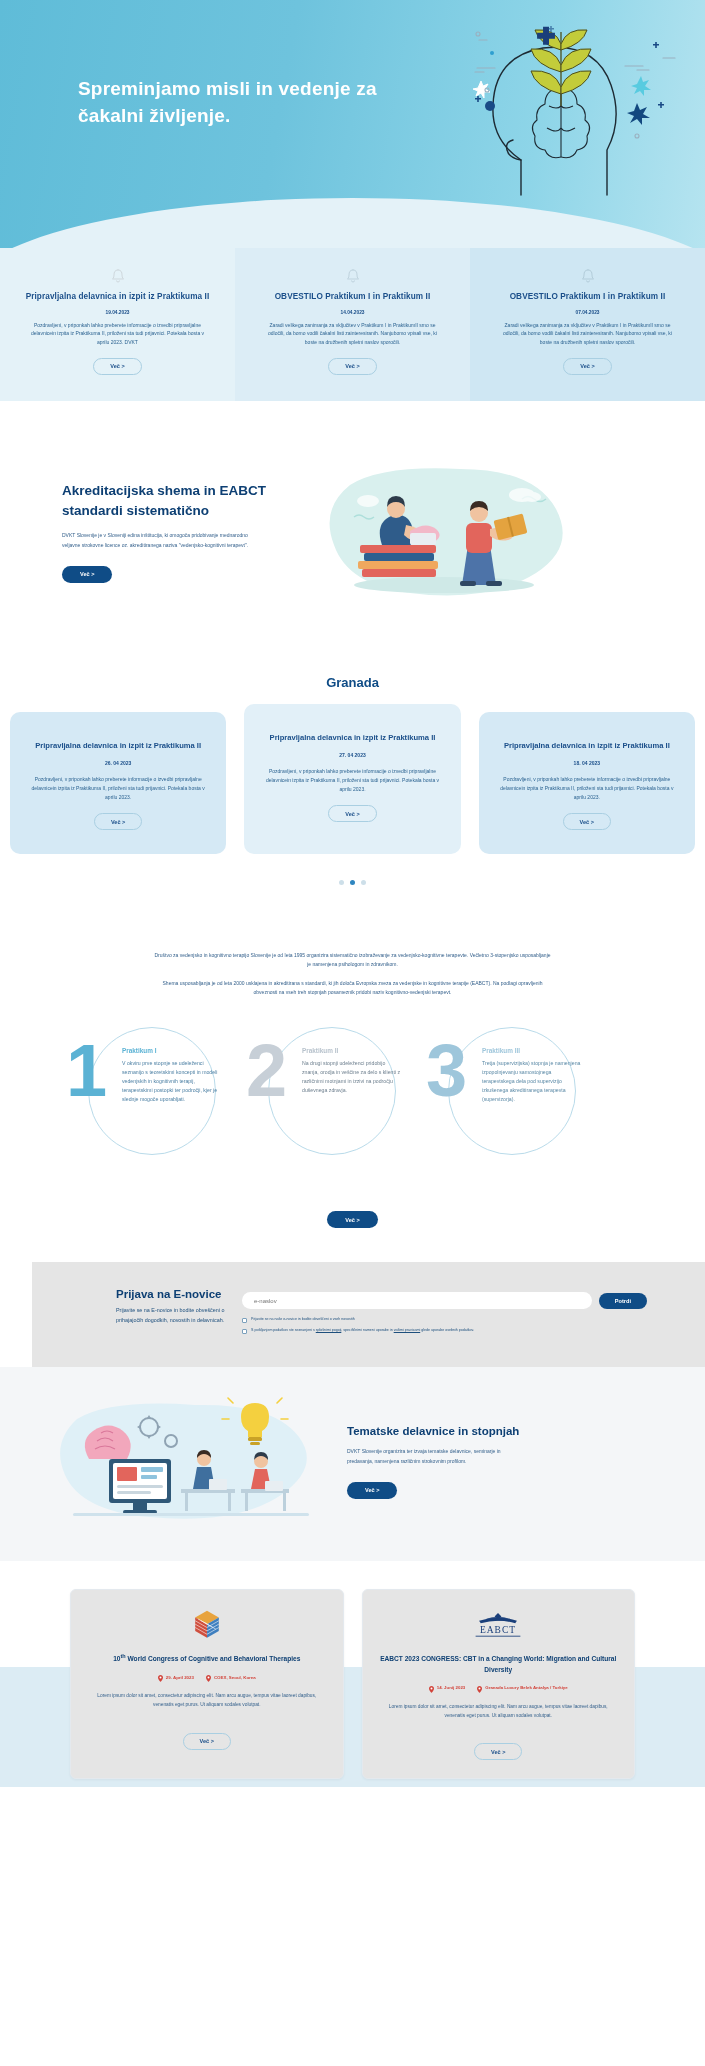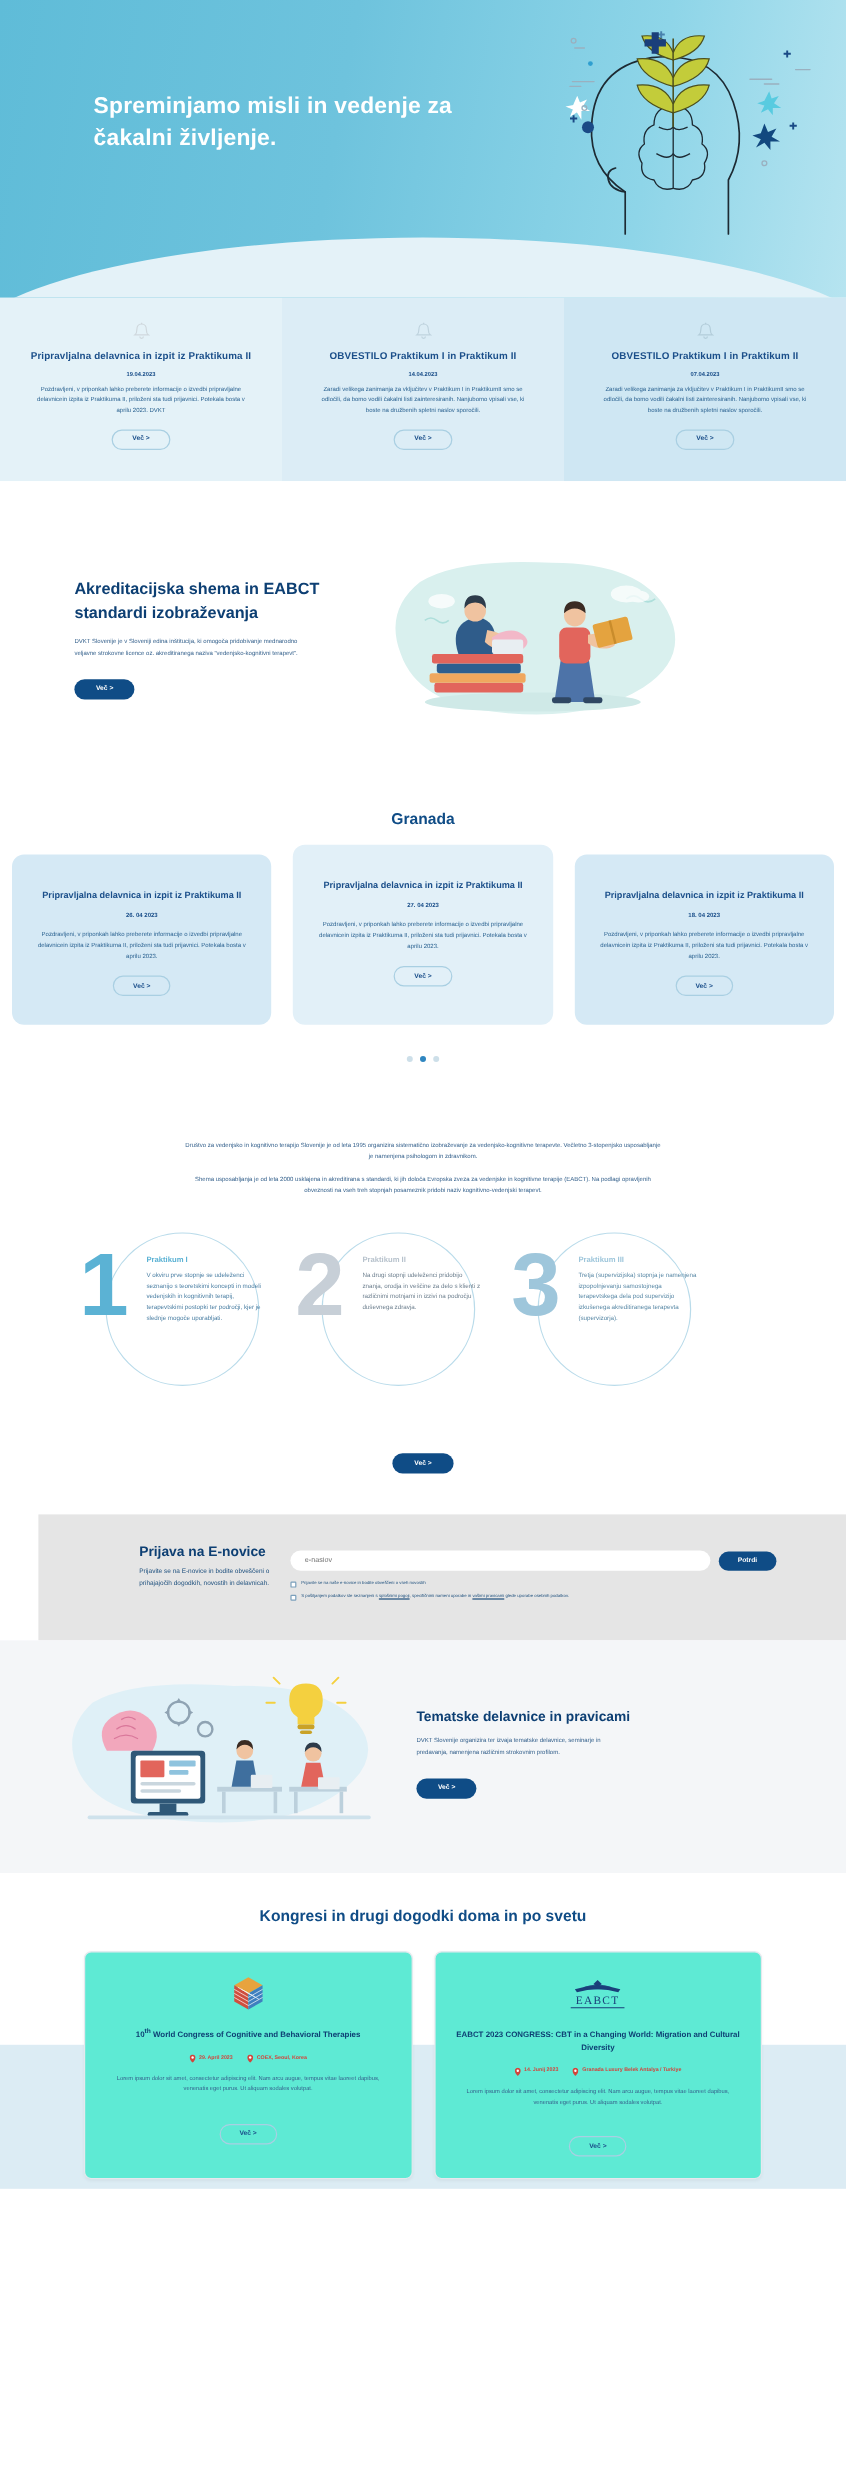--- a/index.html
+++ b/index.html
@@ -173,21 +173,21 @@
   .thematic-right p { font-size: 5px; line-height: 1.85; color: #35618c; max-width: 180px; }
 
   
   .congress { background: #ffffff; padding: 28px 0 0; }
   .congress-wrap { position: relative; }
   .congress-band {
     position: absolute; left: 0; right: 0; top: 78px; height: 120px; background: #dcecf4;
   }
   .congress-row { position: relative; display: flex; gap: 18px; padding: 0 70px; }
   .cg-card {
-    flex: 1 1 0; background: #5eead4; border: 1px solid #e4e9ee; border-radius: 6px;
+    flex: 1 1 0; background: #e5e5e5; border: 1px solid #e4e9ee; border-radius: 6px;
     padding: 16px 16px 18px; text-align: center;
     box-shadow: 0 1px 3px rgba(0,0,0,.05);
   }
   .cg-logo { height: 38px; display: flex; align-items: center; justify-content: center; margin-bottom: 8px; }
   .cg-title { font-size: 6.6px; font-weight: 700; color: #0d3f73; line-height: 1.6; margin-bottom: 10px; }
   .cg-meta { display: flex; justify-content: center; gap: 12px; margin-bottom: 10px; }
   .cg-meta-item { display: flex; gap: 3px; align-items: flex-start; }
   .pin { width: 5px; height: 7px; flex: 0 0 auto; margin-top: .5px; }
   .cg-meta-txt { font-size: 4.4px; line-height: 1.5; color: #d2443b; font-weight: 700; text-align: left; }
   .cg-body { font-size: 4.8px; line-height: 1.8; color: #35618c; margin-bottom: 12px; }
@@ -296,21 +296,21 @@
     </svg>
     <div class="notice-title">OBVESTILO Praktikum I in Praktikum II</div>
     <div class="notice-date">07.04.2023</div>
     <div class="notice-body">Zaradi velikega zanimanja za vključitev v Praktikum I in PraktikumII smo se odločili, da bomo vodili čakalni listi zainteresiranih. Nanjubomo vpisali vse, ki boste na družbenih spletni naslov sporočili.</div>
     <button class="btn-ghost">Več &gt;</button>
   </div>
 </section>
 
 <section class="accredit">
   <div class="accredit-left">
-    <h2>Akreditacijska shema in EABCT standardi izobraževanja</h2>
+    <h2>Akreditacijska shema in EABCT standardi sistematično</h2>
     <p>DVKT Slovenije je v Sloveniji edina inštitucija, ki omogoča pridobivanje mednarodno veljavne strokovne licence oz. akreditiranega naziva "vedenjsko-kognitivni terapevt".</p>
     <button class="btn-solid">Več &gt;</button>
   </div>
   <svg class="accredit-art" viewBox="0 0 270 150">
     <path d="M40 28 Q10 52 24 88 Q38 128 100 136 Q178 146 226 116 Q266 90 246 52 Q224 12 150 12 Q72 8 40 28 Z" fill="#d9f0ee"></path>
     <ellipse cx="134" cy="128" rx="90" ry="8" fill="#cfe9e7"></ellipse>
     <g>
       <rect x="52" y="112" width="74" height="8" rx="2" fill="#e2655c"></rect>
       <rect x="48" y="104" width="80" height="8" rx="2" fill="#f0a85e"></rect>
       <rect x="54" y="96" width="70" height="8" rx="2" fill="#2e5f8f"></rect>
@@ -492,28 +492,27 @@
       <rect x="200" y="96" width="3" height="18" fill="#bcd0dc"></rect>
       <rect x="238" y="96" width="3" height="18" fill="#bcd0dc"></rect>
       <path d="M206 92 l4 -20 h12 l4 20 z" fill="#e2655c"></path>
       <circle cx="216" cy="64" r="7" fill="#f0c3a0"></circle>
       <path d="M209 63 q0 -8 7 -8 q7 0 7 8 q-3 -4 -7 -4 q-4 0 -7 4 z" fill="#2d3b4a"></path>
       <rect x="220" y="84" width="18" height="10" rx="1" fill="#e8eef2"></rect>
     </g>
     <rect x="28" y="116" width="236" height="3" rx="1.5" fill="#cfe2ec"></rect>
   </svg>
   <div class="thematic-right">
-    <h3>Tematske delavnice in pravicami</h3>
+    <h3>Tematske delavnice in stopnjah</h3>
     <p>DVKT Slovenije organizira ter izvaja tematske delavnice, seminarje in predavanja, namenjena različnim strokovnim profilom.</p>
     <button class="btn-solid">Več &gt;</button>
   </div>
 </section>
 
 <section class="congress">
-  <h2 class="section-title">Kongresi in drugi dogodki doma in po svetu</h2>
   <div class="congress-wrap">
     <div class="congress-band"></div>
     <div class="congress-row">
 
       <div class="cg-card">
         <div class="cg-logo">
           <svg viewBox="0 0 40 38" width="34" height="32">
             <g>
               <path d="M20 2 L34 10 L20 18 L6 10 Z" fill="#e8a33d"></path>
               <path d="M6 10 L20 18 L20 34 L6 26 Z" fill="#cf4f3e"></path>

